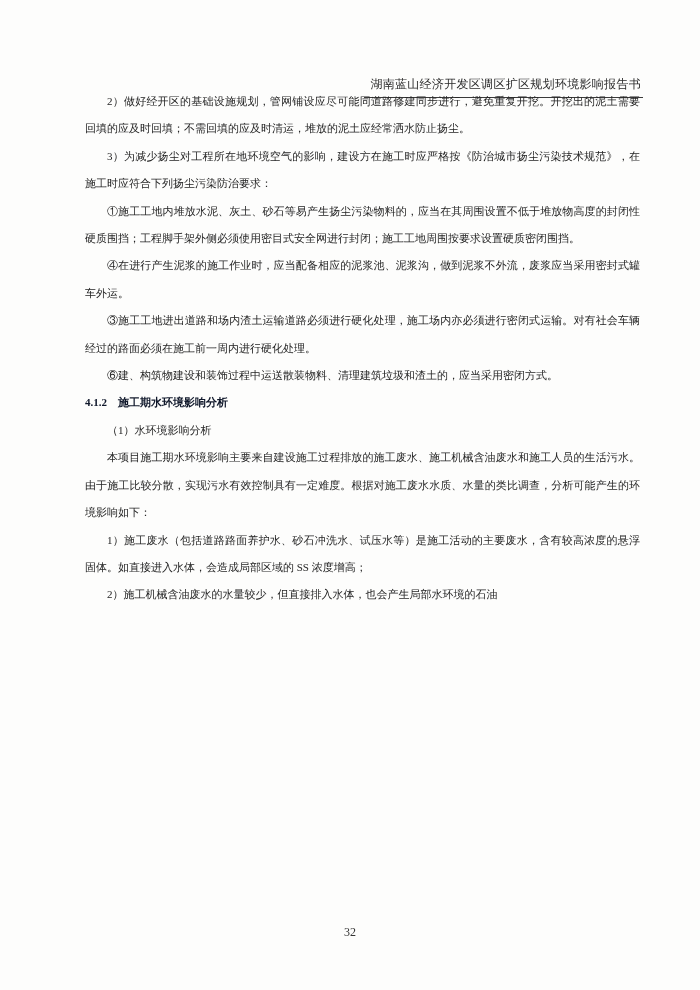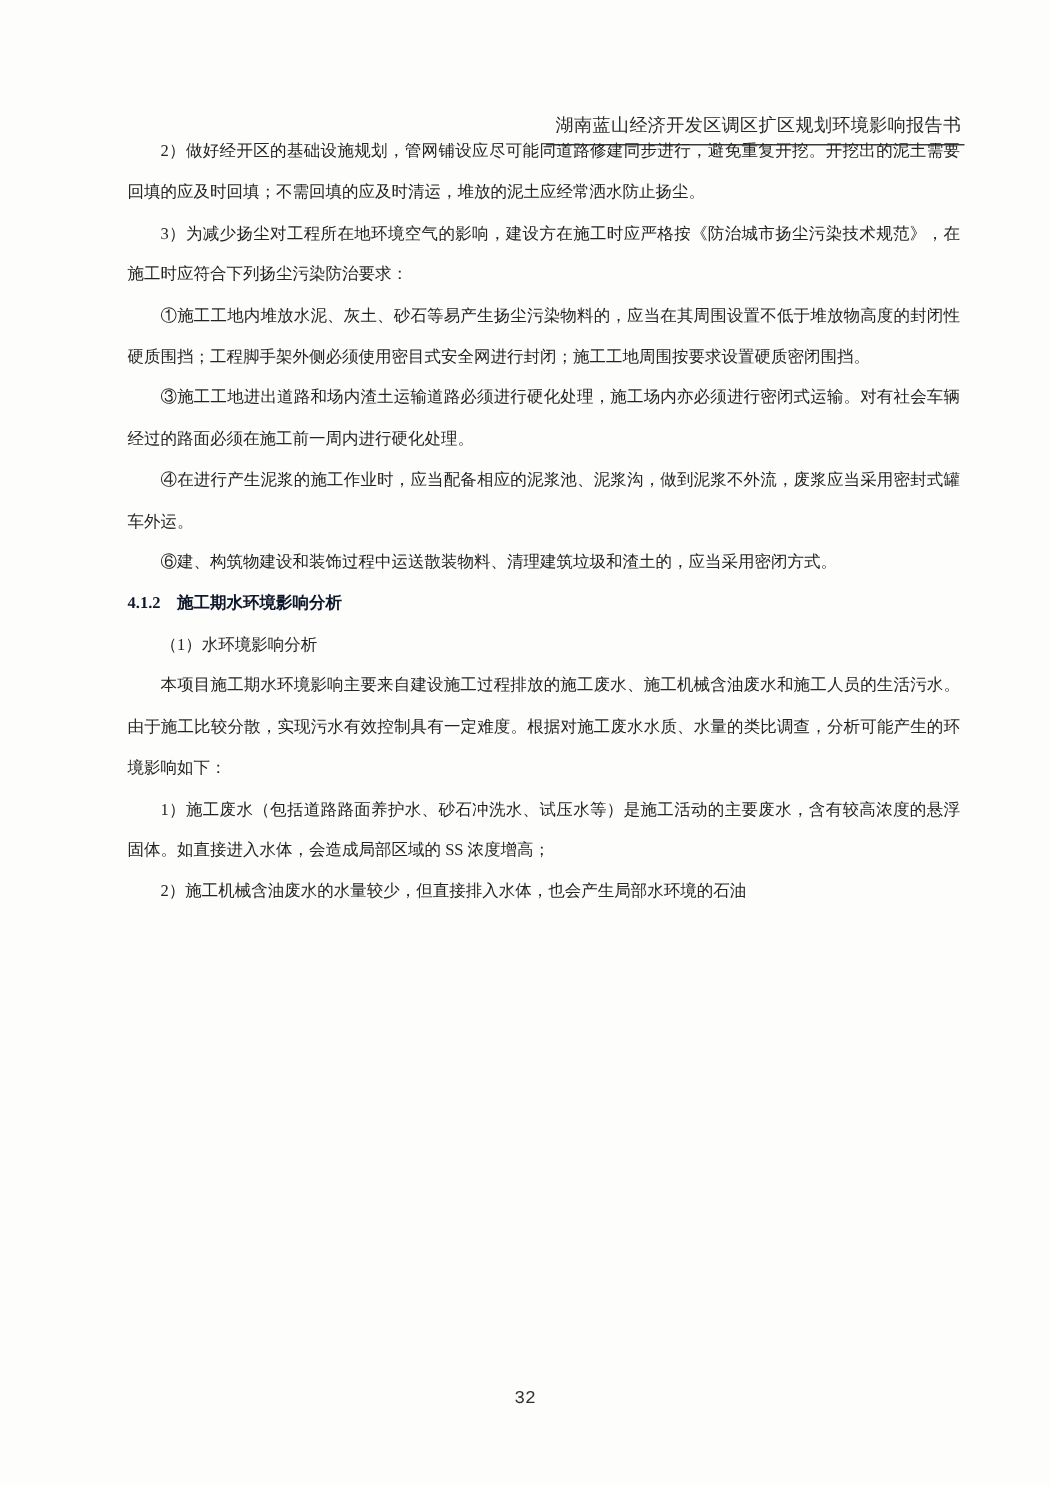--- a/index.html
+++ b/index.html
@@ -54,42 +54,41 @@
     font-weight: bold;
     color: #0f172a;
   }
   
   .footer {
     position: absolute;
     top: 922px;
     left: 0;
     width: 100%;
     text-align: center;
-    font-family: Liberation Mono, monospace;
   }
   .page-number {
     font-size: 12px;
     color: #333333;
   }
 </style>
 </head>
 <body>
 
 <div class="page">
 
   <div class="header">
     <span class="header-title">湖南蓝山经济开发区调区扩区规划环境影响报告书</span>
   </div>
 
   <div class="content">
     <p>2）做好经开区的基础设施规划，管网铺设应尽可能同道路修建同步进行，避免重复开挖。开挖出的泥土需要回填的应及时回填；不需回填的应及时清运，堆放的泥土应经常洒水防止扬尘。</p>
     <p>3）为减少扬尘对工程所在地环境空气的影响，建设方在施工时应严格按《防治城市扬尘污染技术规范》，在施工时应符合下列扬尘污染防治要求：</p>
     <p>①施工工地内堆放水泥、灰土、砂石等易产生扬尘污染物料的，应当在其周围设置不低于堆放物高度的封闭性硬质围挡；工程脚手架外侧必须使用密目式安全网进行封闭；施工工地周围按要求设置硬质密闭围挡。</p>
+    <p>④在进行产生泥浆的施工作业时，应当配备相应的泥浆池、泥浆沟，做到泥浆不外流，废浆应当采用密封式罐车外运。</p>
     <p>③施工工地进出道路和场内渣土运输道路必须进行硬化处理，施工场内亦必须进行密闭式运输。对有社会车辆经过的路面必须在施工前一周内进行硬化处理。</p>
-    <p>④在进行产生泥浆的施工作业时，应当配备相应的泥浆池、泥浆沟，做到泥浆不外流，废浆应当采用密封式罐车外运。</p>
     <p>⑥建、构筑物建设和装饰过程中运送散装物料、清理建筑垃圾和渣土的，应当采用密闭方式。</p>
     <p class="heading">4.1.2　施工期水环境影响分析</p>
     <p>（1）水环境影响分析</p>
     <p>本项目施工期水环境影响主要来自建设施工过程排放的施工废水、施工机械含油废水和施工人员的生活污水。由于施工比较分散，实现污水有效控制具有一定难度。根据对施工废水水质、水量的类比调查，分析可能产生的环境影响如下：</p>
     <p>1）施工废水（包括道路路面养护水、砂石冲洗水、试压水等）是施工活动的主要废水，含有较高浓度的悬浮固体。如直接进入水体，会造成局部区域的 SS 浓度增高；</p>
     <p>2）施工机械含油废水的水量较少，但直接排入水体，也会产生局部水环境的石油</p>
   </div>
 
   <div class="footer">
     <span class="page-number">32</span>

